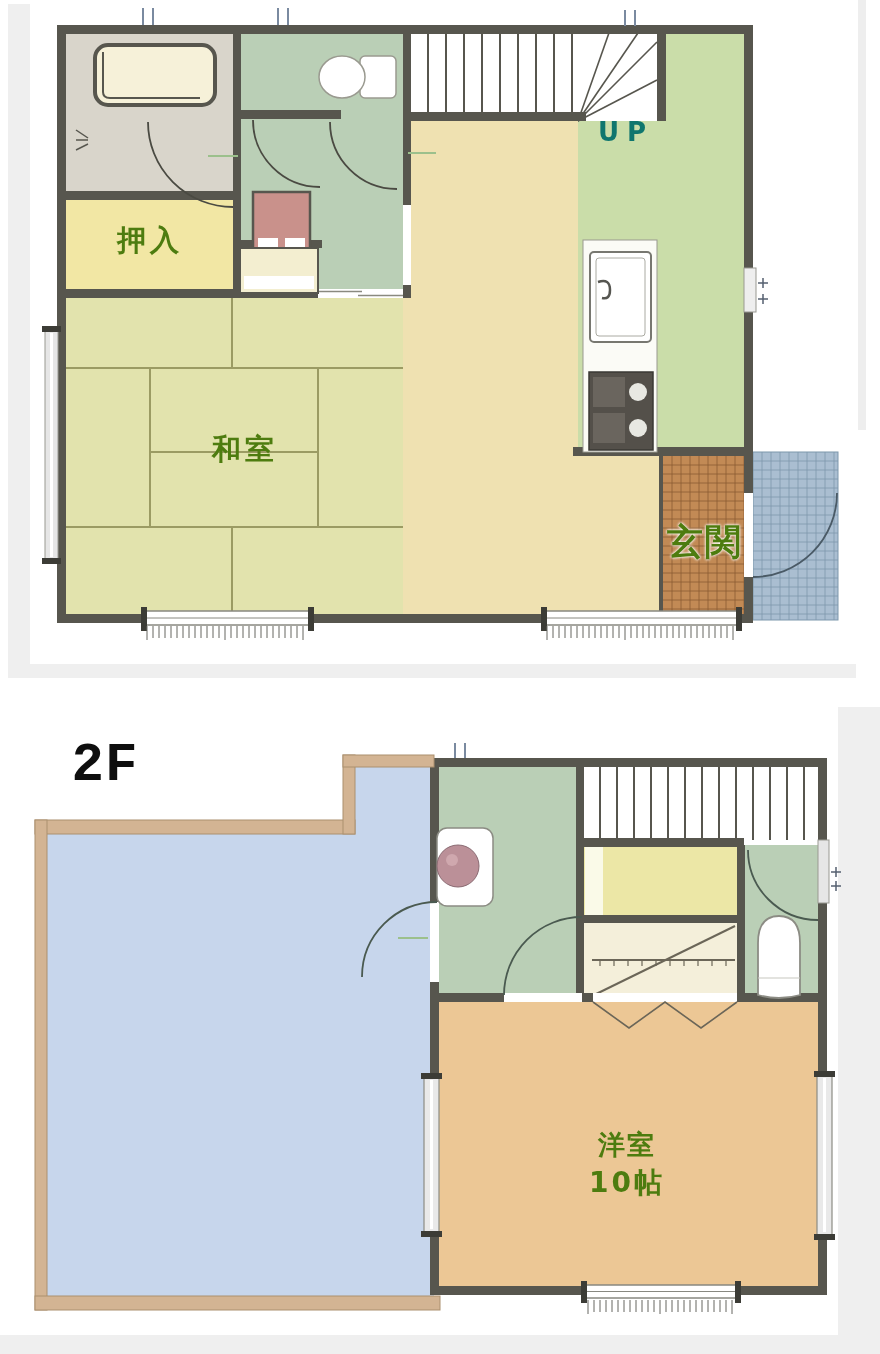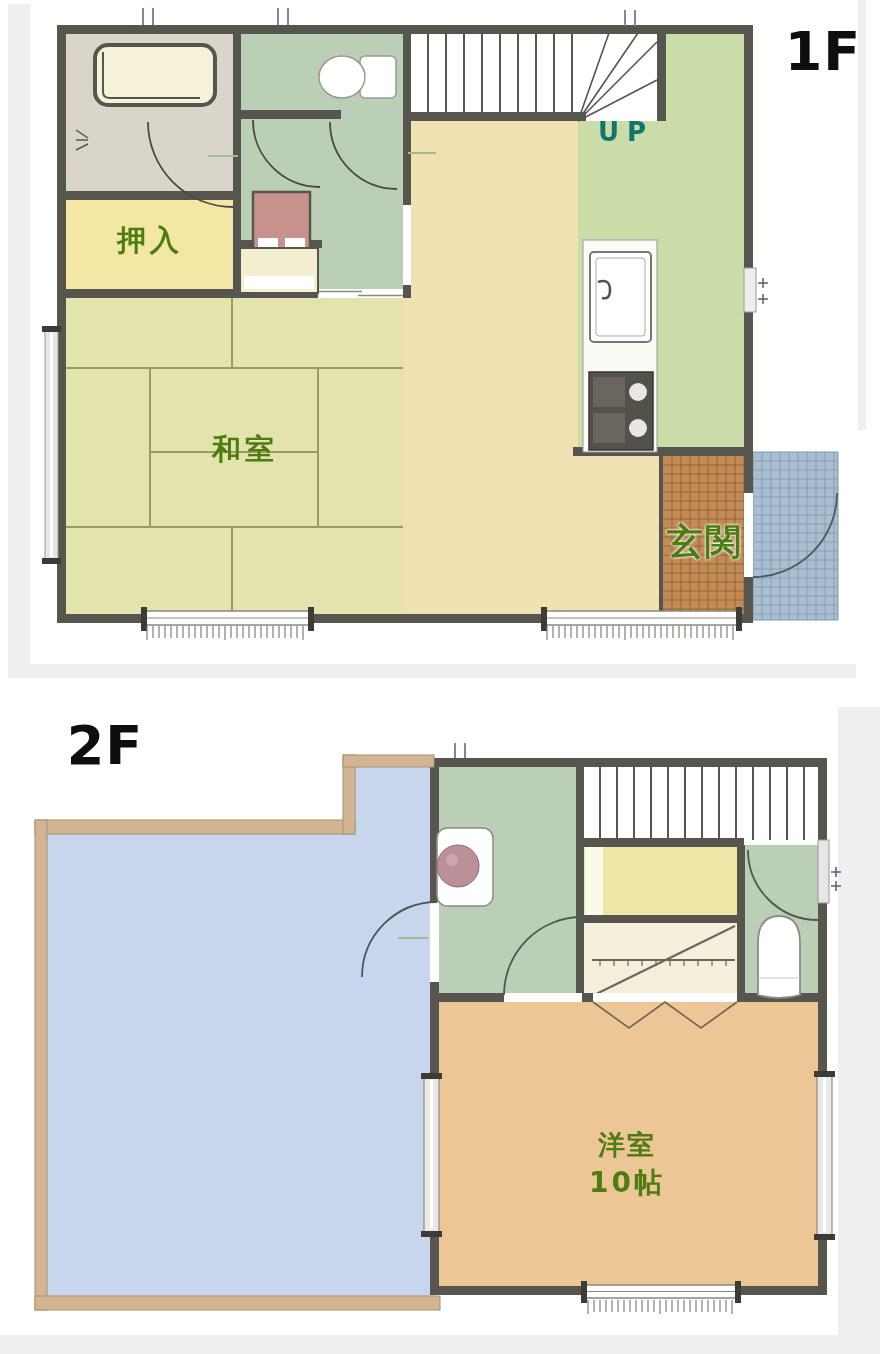--- a/index.html
+++ b/index.html
@@ -351,31 +351,30 @@
       <rect x="818" y="840" width="11" height="63" fill="#e6e6e6" stroke="#999992" stroke-width="1"></rect>
       <path d="M 831,872 l 10,0 M 836,867 l 0,10 M 831,886 l 10,0 M 836,881 l 0,10" stroke="#556070" stroke-width="1.5"></path>
     </g>
     <g stroke="#7a8aa0" stroke-width="2">
       <line x1="455" y1="743" x2="455" y2="758"></line>
           <line x1="465" y1="743" x2="465" y2="758"></line>
     </g>
   </g>
 </svg>
 
-<div class="lbl floor-big" style="left:778px;top:22px;width:90px;">1F</div>
 
 <div class="lbl up-lbl" style="left:586px;top:118px;width:80px;">UP</div>
 
 <div class="lbl navy jp-md" style="left:95px;top:225px;width:110px;">押入</div>
 
 <div class="lbl navy jp-md" style="left:183px;top:434px;width:124px;">和室</div>
 
 <div class="lbl navy glow" style="left:661px;top:522px;width:88px;font-size:36px;letter-spacing:2px;">玄関</div>
 
-<div class="lbl floor-big" style="left:55px;top:716px;width:100px;">2F</div>
+<div class="lbl floor-big" style="left:55px;top:736px;width:100px;font-family:Liberation Mono, monospace;">2F</div>
 
 
 
 <div class="lbl navy jp-sm" style="left:562px;top:1130px;width:130px;font-size:27px;">洋室</div>
 
 <div class="lbl navy" style="left:562px;top:1168px;width:130px;font-size:28px;letter-spacing:3px;">10帖</div>
 
 </div>
 
 </body></html>

